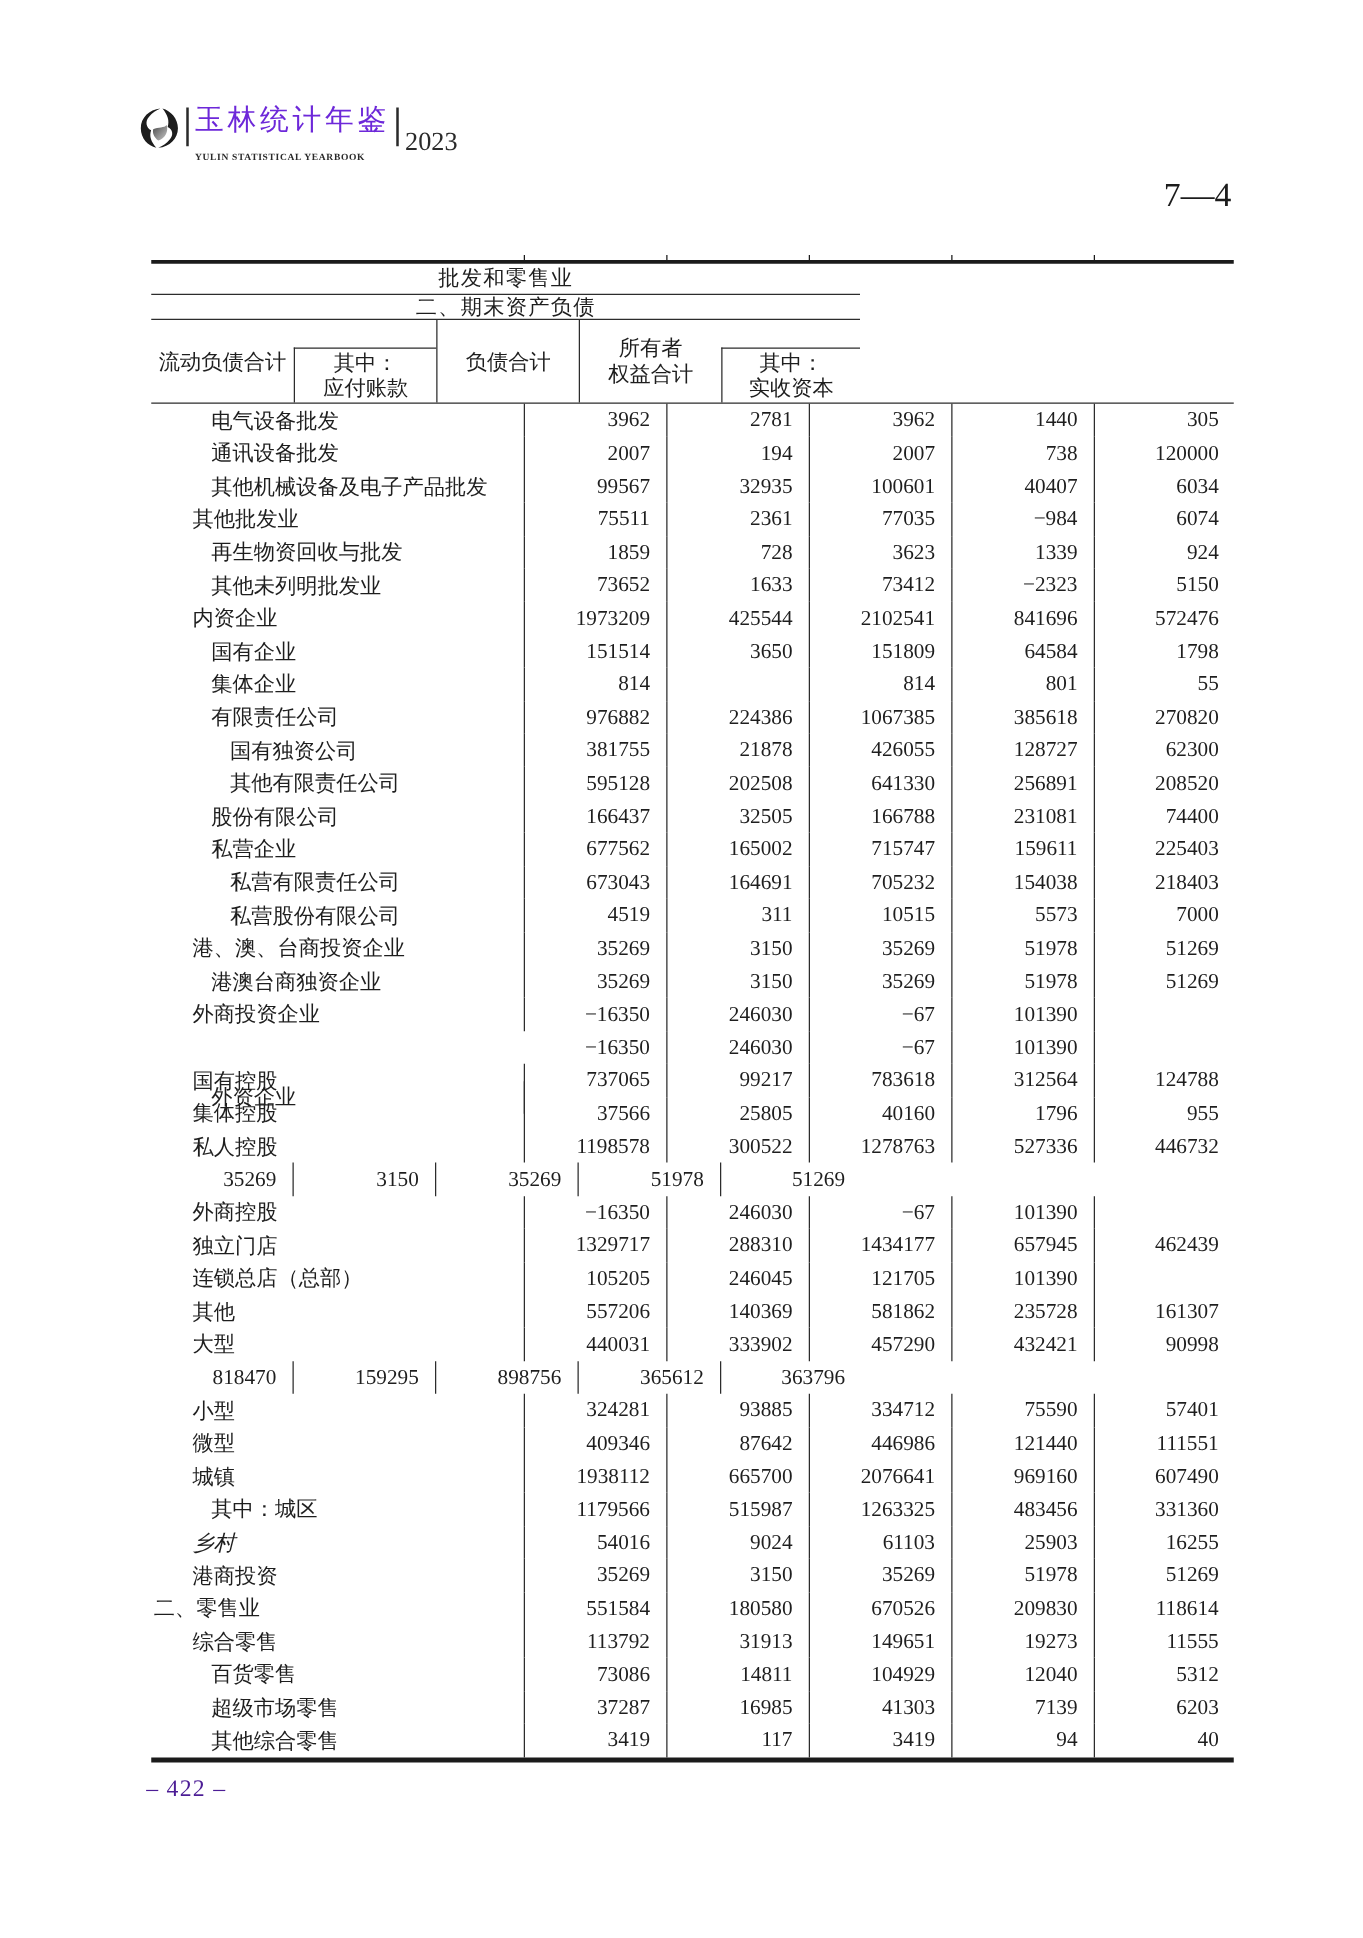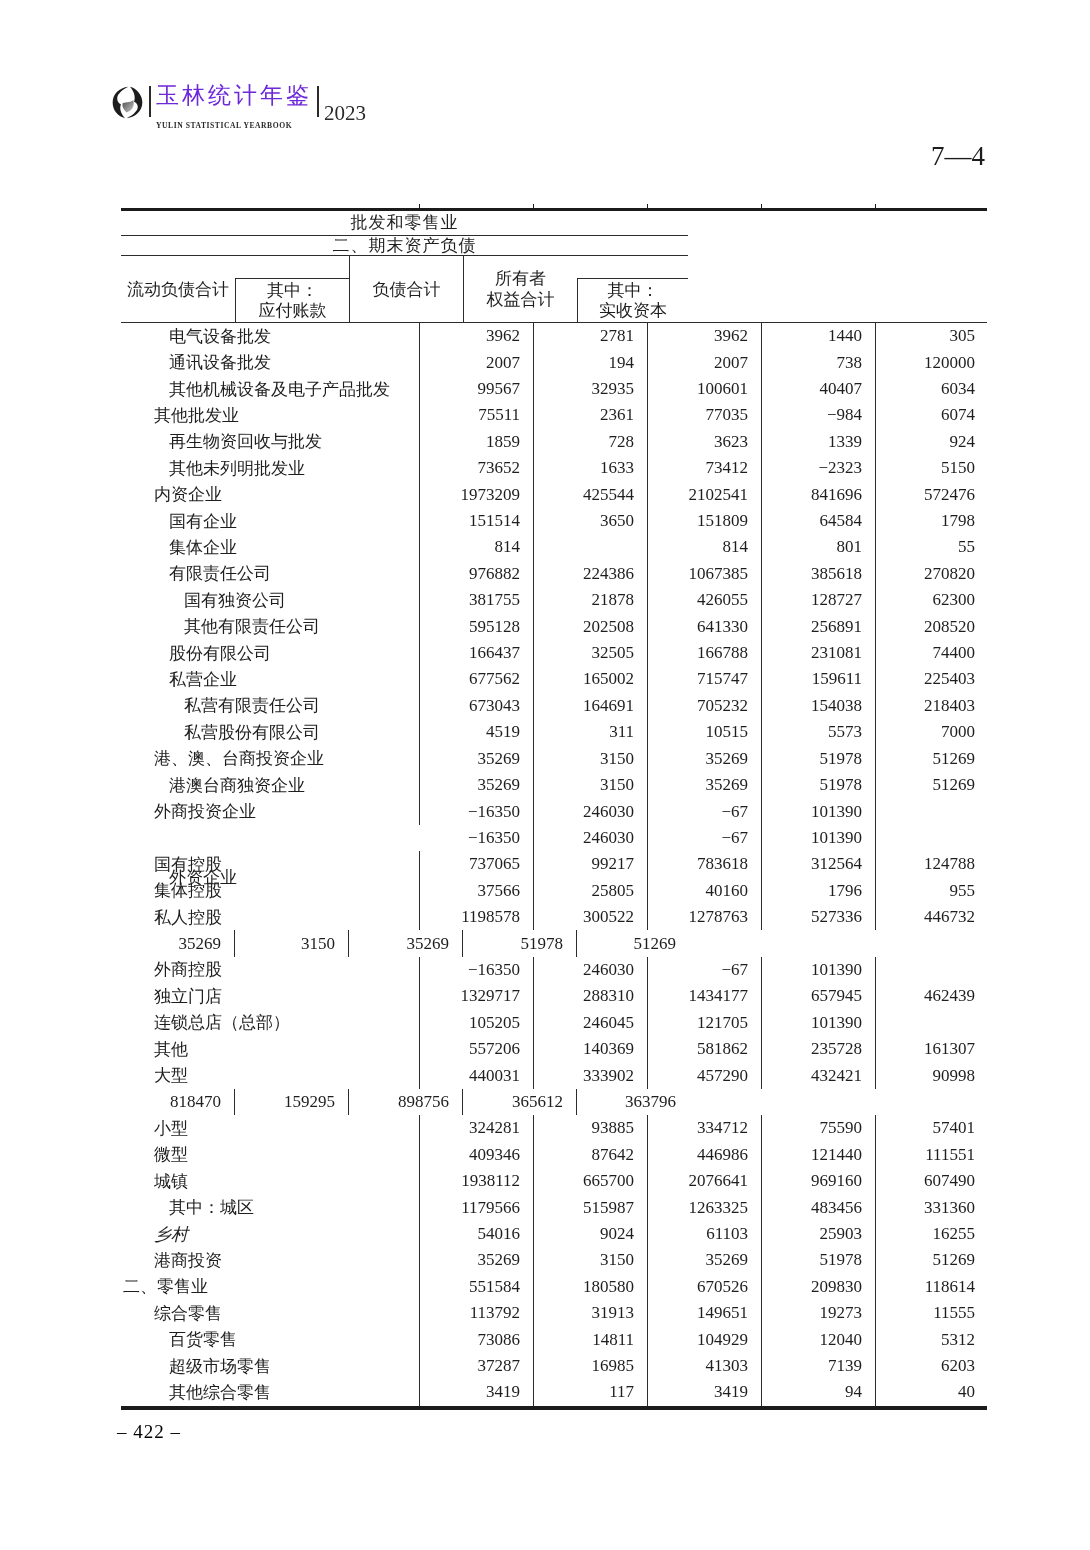--- a/index.html
+++ b/index.html
@@ -10,21 +10,21 @@
   .brand{position:absolute;left:111px;top:84px;display:flex;align-items:flex-start;}
   .brand .logo{width:33px;height:33px;margin-top:2px;}
   .vr{width:2px;background:#2a2a2a;height:31px;margin:2px 5px 0 5px;}
   .brand-text{display:flex;flex-direction:column;}
   .brand-cn{font-size:23px;letter-spacing:3px;line-height:24px;color:#6d28d9;white-space:nowrap;}
   .brand-en{font-size:7.6px;font-weight:bold;letter-spacing:0.55px;line-height:9px;color:#2a2a2a;white-space:nowrap;margin-top:13px;}
   .brand-year{font-size:21px;color:#2a2a2a;align-self:flex-end;line-height:33px;margin-top:2px;}
 
   
   .table-no{position:absolute;top:141px;left:928px;width:60px;text-align:center;font-size:27px;color:#1c1c1c;}
-  .page-no{position:absolute;top:1421px;left:117px;font-size:19px;letter-spacing:1px;color:#000000;}
+  .page-no{position:absolute;top:1421px;left:117px;font-size:19px;letter-spacing:1px;color:#4c1d95;}
 
   
   .tbl{position:absolute;left:121px;top:208px;width:866px;
        border-top:3px solid #1b1b1b;border-bottom:4px solid #1b1b1b;}
   .tbl *{box-sizing:border-box;}
   .tick{position:absolute;top:-7px;width:1px;height:4px;background:#1b1b1b;}
 
   .thead{display:flex;border-bottom:1px solid #2c2c2c;font-size:17px;}
   .name-head{width:299px;border-right:1px solid #2c2c2c;display:flex;align-items:center;justify-content:center;
              letter-spacing:8px;text-indent:8px;}

